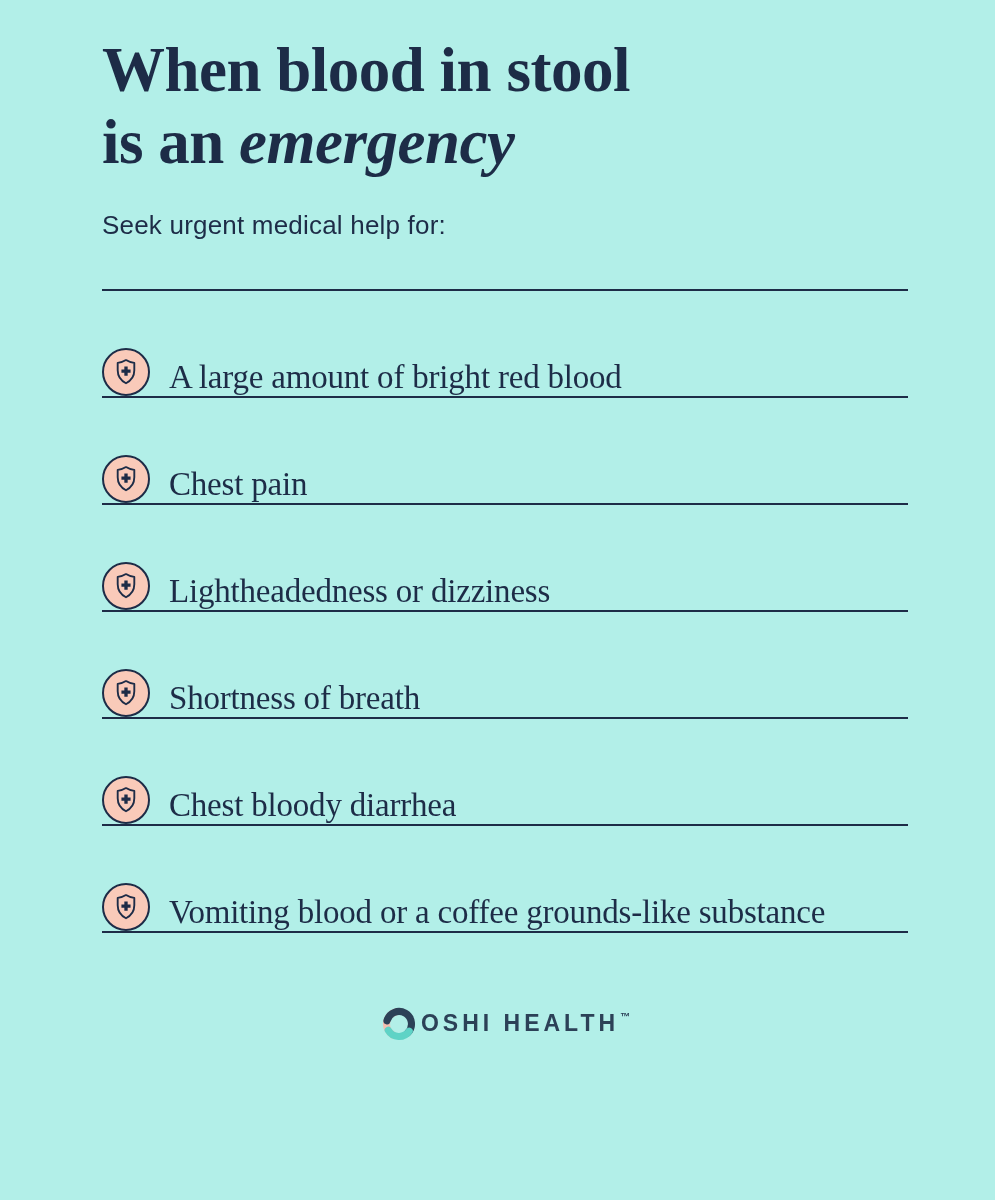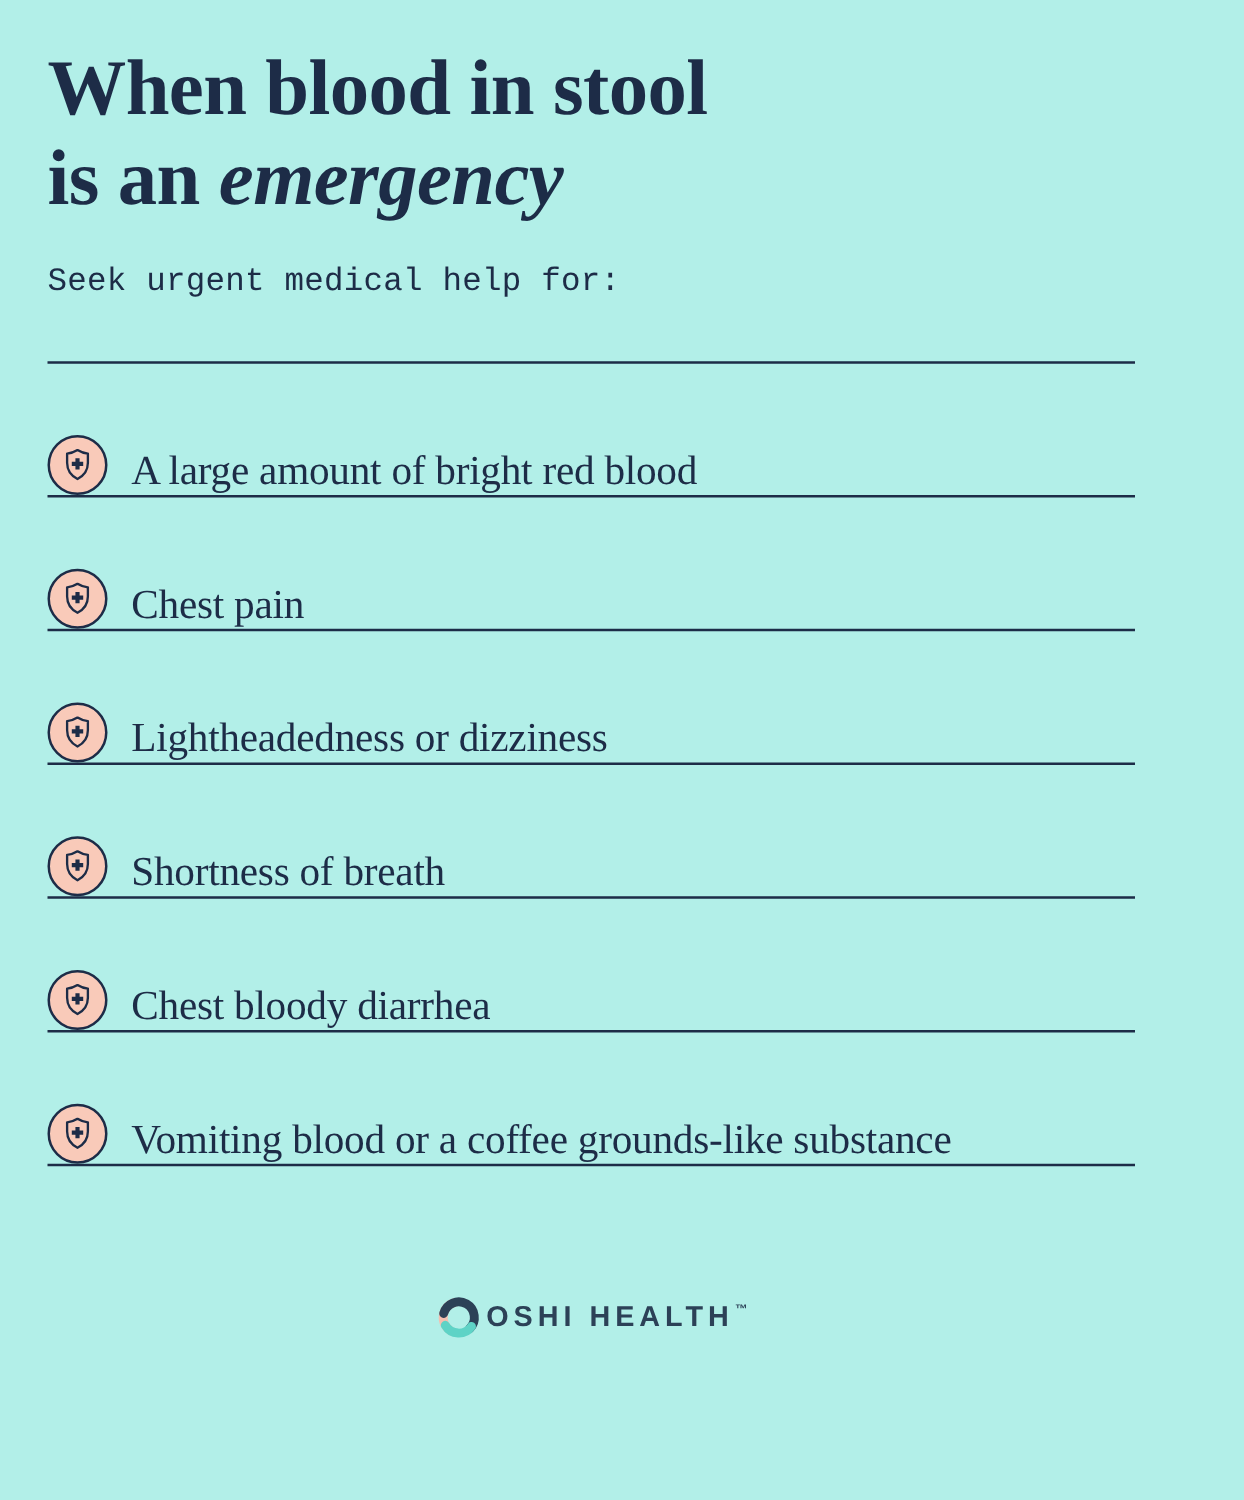--- a/index.html
+++ b/index.html
@@ -13,37 +13,37 @@
   * { box-sizing: border-box; }
   html, body { margin: 0; padding: 0; }
   body {
     width: 995px; height: 1200px;
     background: var(--background);
     color: var(--ink);
     font-family: "Liberation Serif", "DejaVu Serif", serif;
   }
   .page {
     width: 995px; height: 1200px;
-    padding: 34px 87px 0 38px;
+    padding: 34px 87px 0 102px;
     overflow: hidden;
   }
   .title {
     margin: 0;
     font-family: "Liberation Serif", "DejaVu Serif", serif;
     font-weight: 600;
     font-size: 63px;
     line-height: 1.15;
     letter-spacing: -0.5px;
     color: var(--ink);
   }
   .title .line { display: block; }
   .title em { font-style: italic; text-align: center; }
   .subtitle {
     margin: 30px 0 0 0;
-    font-family: Liberation Mono, monospace;
+    font-family: Liberation Sans, sans-serif;
     font-weight: 400;
     font-size: 26px;
     line-height: 32px;
     letter-spacing: 0.2px;
     color: var(--ink);
   }
   .symptom-list {
     margin-top: 48px;
     border-bottom: 2px solid var(--ink);
   }
@@ -65,21 +65,21 @@
   .badge svg { display: block; }
   .symptom-label {
     font-family: "Liberation Serif", "DejaVu Serif", serif;
     font-size: 33px;
     font-weight: 500;
     letter-spacing: -0.2px;
     color: var(--ink);
     white-space: nowrap;
   }
   .footer {
-    margin-top: 102px;
+    margin-top: 72px;
     display: flex;
     align-items: center;
     justify-content: center;
     gap: 3px;
   }
   .logo-swirl { width: 38px; height: 38px; }
   .brand {
     font-family: "Liberation Sans", "DejaVu Sans", sans-serif;
     font-weight: 700;
     font-size: 23px;

